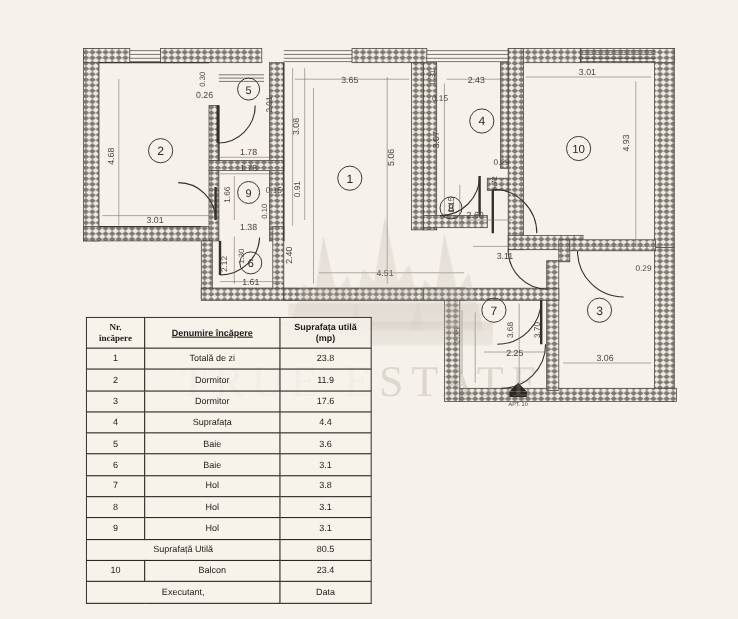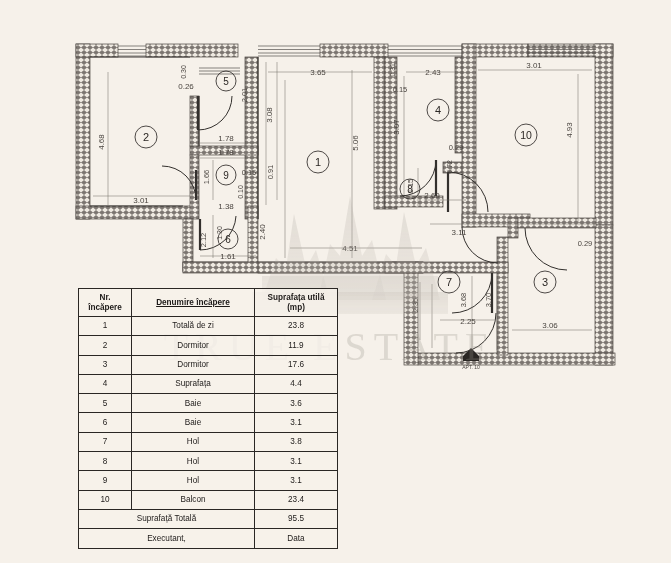--- a/index.html
+++ b/index.html
@@ -24,21 +24,21 @@
     font-size:8.2px;color:#1d1a18;
     table-layout:fixed;
   }
   #schedule td,#schedule th{
     border:1px solid #2a2724;
     text-align:center;vertical-align:middle;
     padding:0;height:18.3px;line-height:1.15;
     font-weight:normal;
   }
   #schedule th{font-weight:bold;height:27px;font-size:8.2px;}
-  .c-nr{width:52px;}
+  .c-nr{width:52px;font-family:Liberation Serif, serif;}
   .c-name{width:122px;text-decoration:underline;}
   .c-area{width:82px;}
   .bold{font-weight:bold;}
 </style>
 </head>
 <body>
 
 <div id="stage">
 <svg width="671" height="563" viewBox="0 0 671 563" xmlns="http://www.w3.org/2000/svg">
   <defs>
@@ -340,27 +340,27 @@
       <td>Hol</td>
       <td>3.1</td>
     </tr>
     <tr>
       <td>9</td>
       <td>Hol</td>
       <td>3.1</td>
     </tr>
 
     <tr>
+      <td colspan="2">Suprafață Utilă</td>
+      <td class="bold">80.5</td>
+    </tr>
+    <tr>
       <td>10</td>
       <td>Balcon</td>
       <td>23.4</td>
     </tr>
     <tr>
-      <td colspan="2">Suprafață Totală</td>
-      <td class="bold">95.5</td>
-    </tr>
-    <tr>
       <td colspan="2">Executant,</td>
       <td>Data</td>
     </tr>
 
   </tbody>
 </table>
 
 </body></html>

